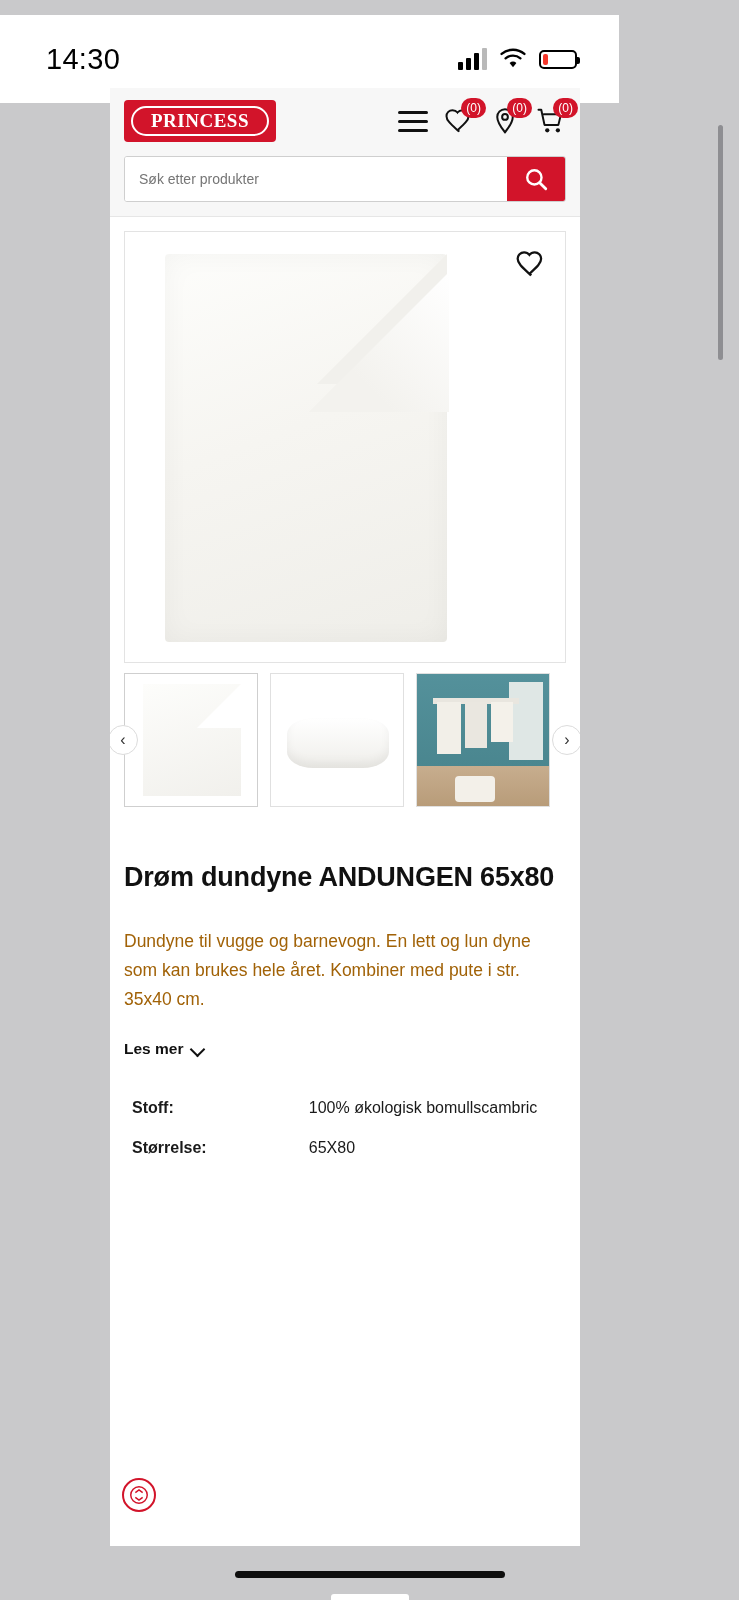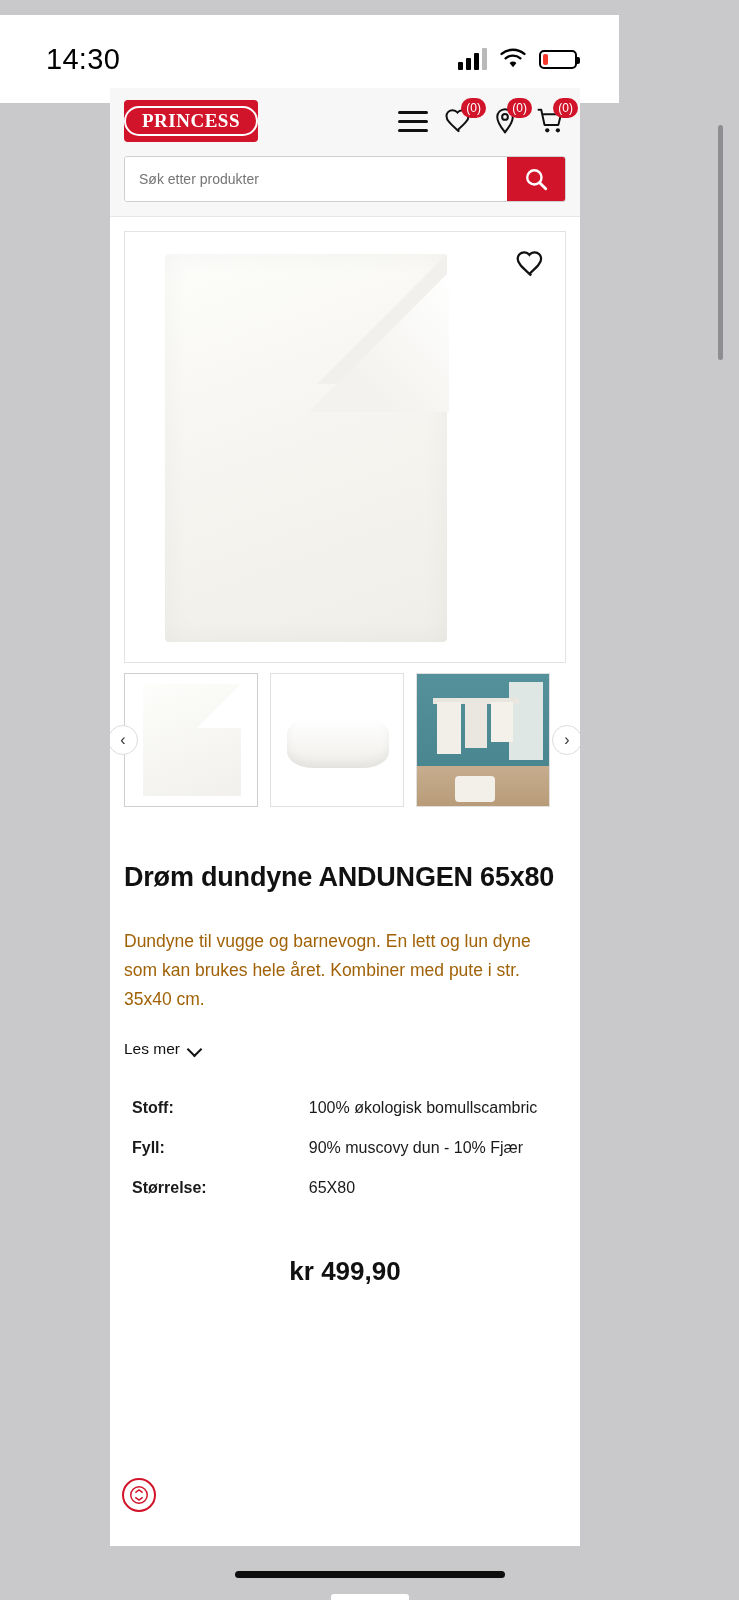--- a/index.html
+++ b/index.html
@@ -54,21 +54,21 @@
   }
   
   .site-header {
     background: #f7f7f7;
     padding: 12px 14px 14px 14px;
     border-bottom: 1px solid #e6e6e6;
   }
   .header-top { display: flex; align-items: center; justify-content: space-between; }
   .logo {
     background: #d2142a; border-radius: 4px;
-    width: 134px; height: 42px;
+    width: 152px; height: 42px;
     display: flex; align-items: center; justify-content: center;
   }
   .logo-inner {
     border: 2px solid #fff; border-radius: 21px;
     width: 138px; height: 30px;
     display: flex; align-items: center; justify-content: center;
     color: #fff; font-size: 19px; font-weight: bold; letter-spacing: 0.5px;
     font-family: "Liberation Serif", serif;
   }
   .header-icons { display: flex; align-items: center; gap: 16px; }
@@ -188,21 +188,21 @@
     margin-top: 55px;
     font-size: 27px; font-weight: bold; color: #111;
     letter-spacing: -0.2px;
   }
   .product-desc {
     margin-top: 34px;
     font-size: 17.5px; line-height: 1.66; color: #a16207;
   }
   .read-more {
     margin-top: 26px;
-    font-size: 15.5px; font-weight: normal; color: #111;
+    font-size: 15.5px; font-weight: bold; color: #111;
     display: inline-flex; align-items: center; gap: 8px; cursor: pointer;
   }
   .chev { display: inline-block; width: 13px; height: 13px; position: relative; }
   .chev:before {
     content: ""; position: absolute; left: 1px; top: 1px;
     width: 9px; height: 9px;
     border-right: 2px solid #111; border-bottom: 2px solid #111;
     transform: rotate(45deg);
   }
   .spec-table {
@@ -360,31 +360,26 @@
         <span class="chev"></span>
       </div>
 
       <table class="spec-table">
         <tbody>
         <tr>
           <td class="k">Stoff:</td>
           <td class="v">100% økologisk bomullscambric</td>
         </tr>
         <tr>
-          <td class="k">Fyll:</td>
-          <td class="v">90% muscovy dun - 10% Fjær</td>
-        </tr>
-        <tr>
           <td class="k">Størrelse:</td>
           <td class="v">65X80</td>
         </tr>
       </tbody>
         </table>
 
-      <div class="price">kr 499,90</div>
     </div>
 
     <div class="recycle">
       <svg width="22" height="22" viewBox="0 0 24 24">
         <circle cx="12" cy="12" r="9" fill="none" stroke="#d2142a" stroke-width="1.6"></circle>
         <path d="M8 9.5l4-3 4 3M16 14.5l-4 3-4-3" fill="none" stroke="#d2142a" stroke-width="1.6"></path>
       </svg>
     </div>
 
   </div>

